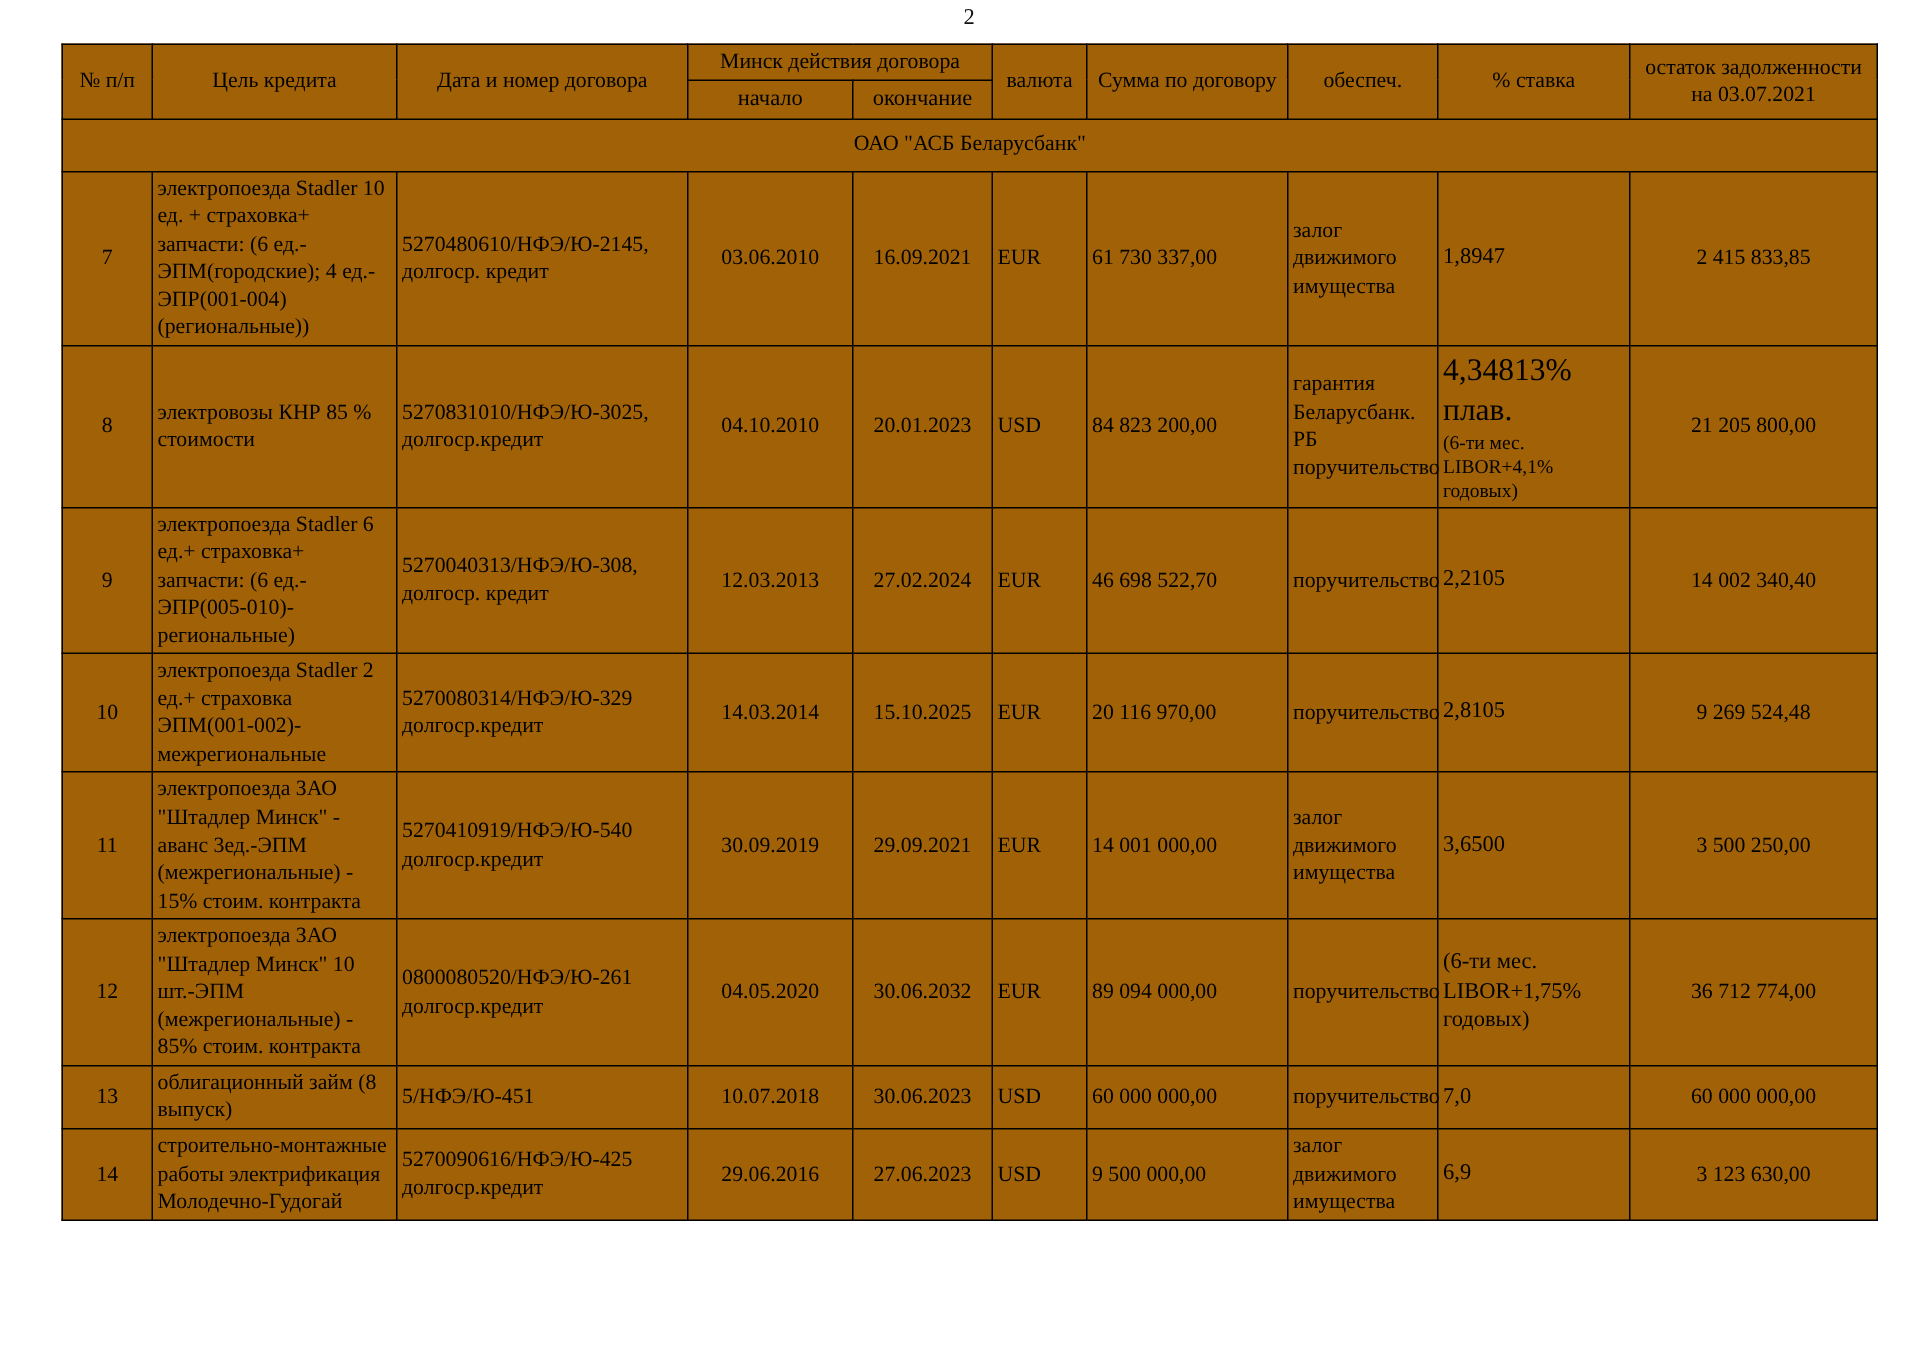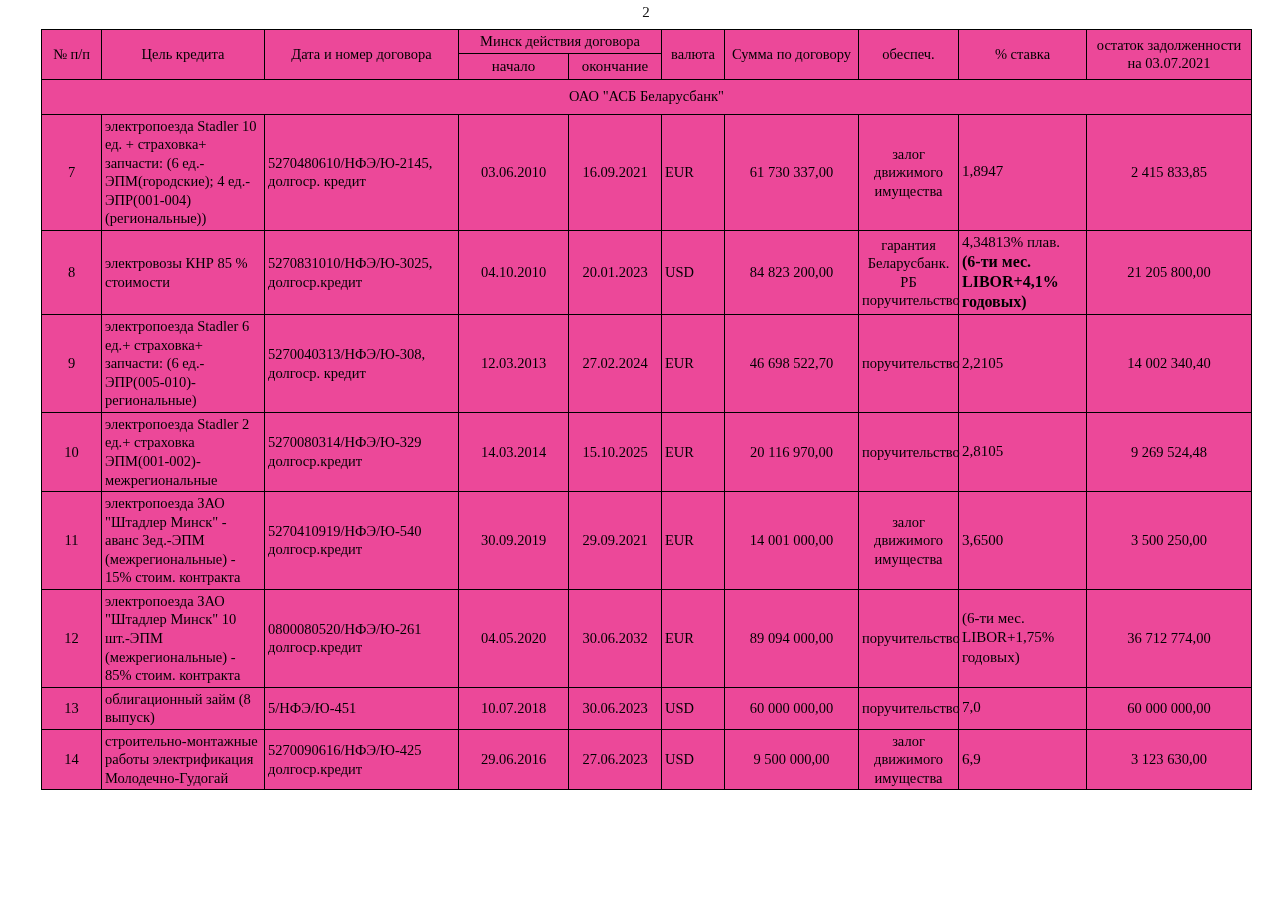--- a/index.html
+++ b/index.html
@@ -39,21 +39,21 @@
     position: absolute;
     left: 41px;
     top: 29px;
     width: 1210px;
   }
 
   table.ledger {
     border-collapse: collapse;
     table-layout: fixed;
     width: 1210px;
-    background: #ec4899;
+    background: #a16207;
   }
 
   table.ledger td,
   table.ledger th {
     border: 1.6px solid #000;
     padding: 2px 3px;
     vertical-align: middle;
     font-size: 14.5px;
     line-height: 1.28;
     font-weight: normal;
@@ -80,27 +80,27 @@
     height: 30px;
     padding: 4px;
   }
 
   
   td.c-num      { text-align: center; font-size: 15px; }
   td.c-purpose  { text-align: left;   font-size: 14.5px; padding-left: 5px; }
   td.c-contract { text-align: left;   font-size: 15px; padding-left: 6px; margin-top: 38px; }
   td.c-date     { text-align: center; font-size: 15px; }
   td.c-cur      { text-align: left; font-size: 15px; }
-  td.c-sum      { text-align: center; font-size: 15px; }
-  td.c-sec      { text-align: center; font-size: 11.5px; line-height: 1.3; }
+  td.c-sum      { font-size: 15px; }
+  td.c-sec      { font-size: 11.5px; line-height: 1.3; }
   td.c-rate     { font-size: 15px; }
   td.c-bal      { text-align: center; font-size: 15px; }
 
-  .rate-main { font-size: 15px; display: block; }
-  .rate-sub  { font-size: 16px; display: block; line-height: 1.25; font-weight: bold; }
+  .rate-main { font-size: 21px; display: block; }
+  .rate-sub  { font-size: 13px; display: block; line-height: 1.25; }
   .rate-block{ font-size: 15px; display: block; line-height: 1.32; white-space: pre-line; }
 
   col.w-num      { width: 60px;  }
   col.w-purpose  { width: 163px; }
   col.w-contract { width: 194px; }
   col.w-start    { width: 110px; }
   col.w-end      { width: 93px;  }
   col.w-cur      { width: 63px;  }
   col.w-sum      { width: 134px; }
   col.w-sec      { width: 100px; }

